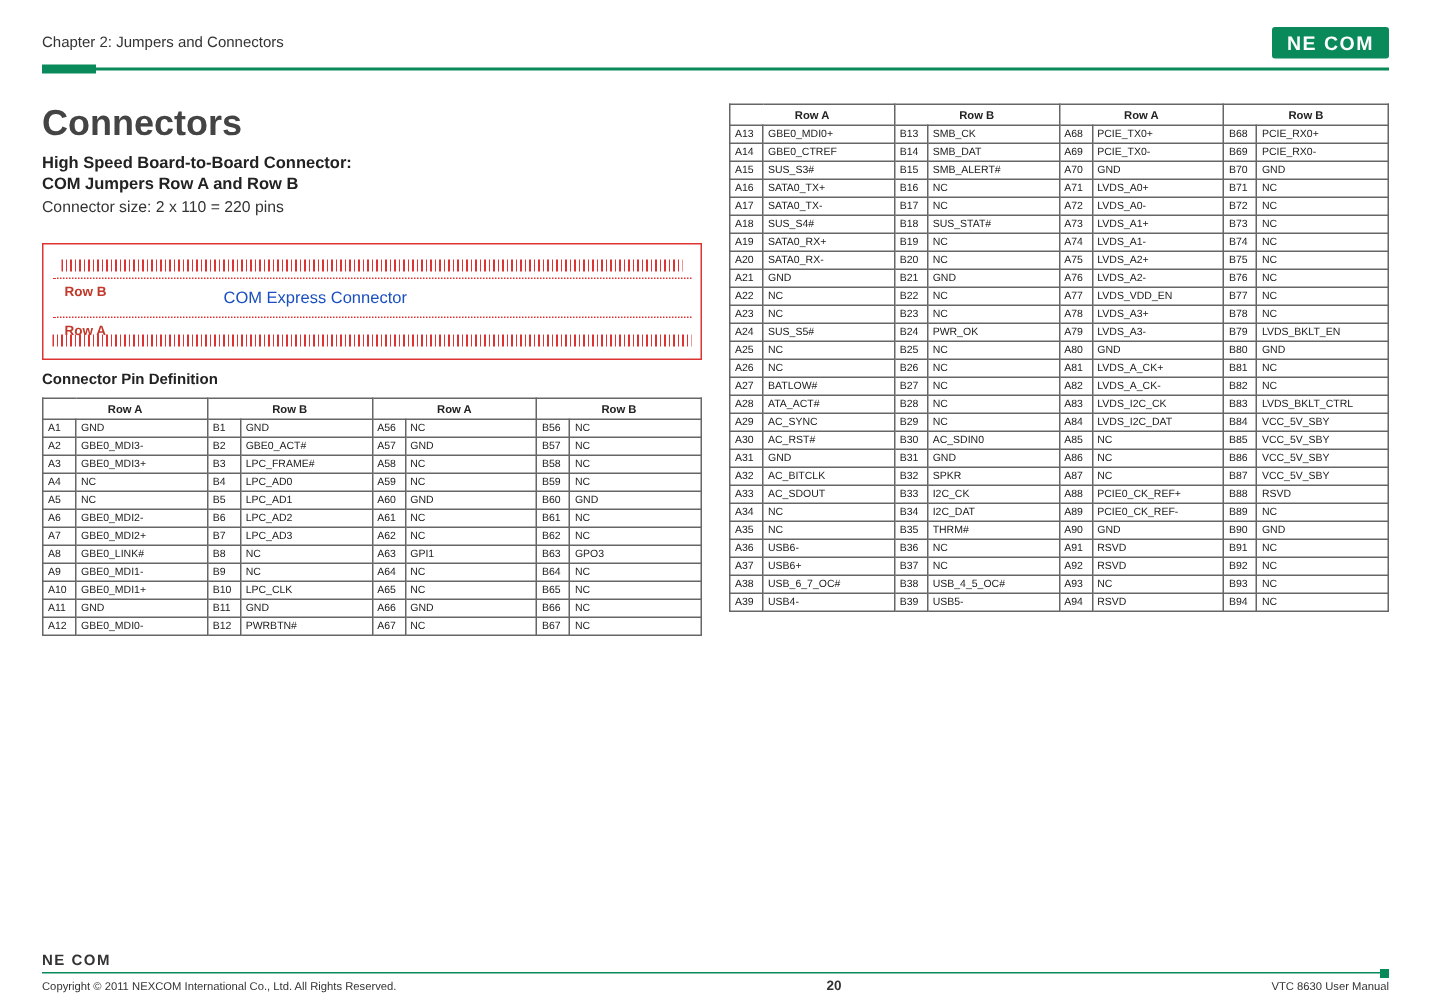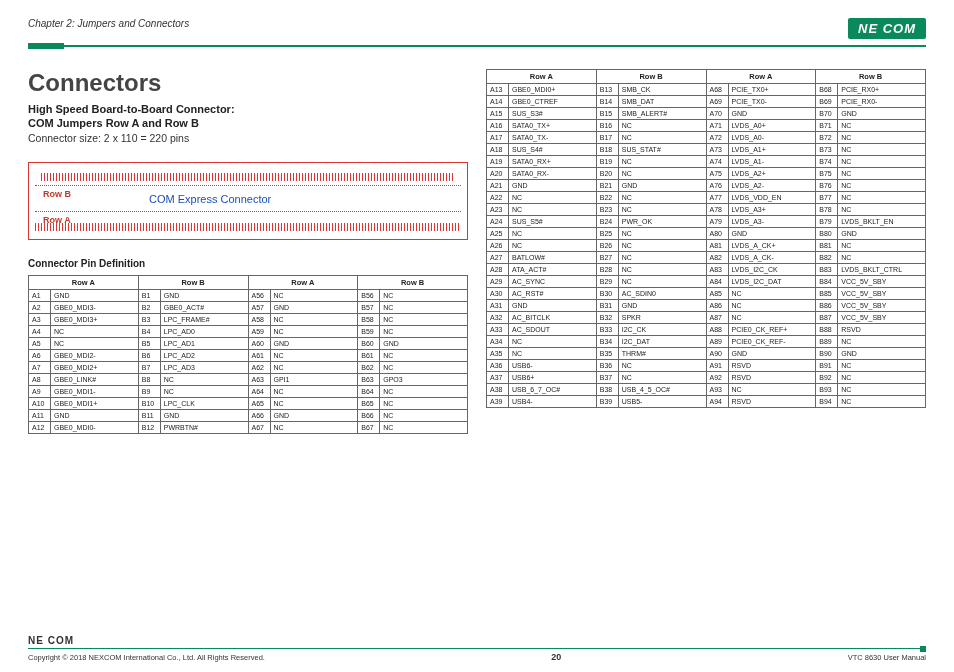--- a/index.html
+++ b/index.html
@@ -1,18 +1,18 @@
 <!DOCTYPE html>
 <html><head>
 <meta charset="utf-8">
 <style>
   * { box-sizing: border-box; margin: 0; padding: 0; }
   html, body { width: 954px; height: 672px; background: #fff; font-family: Arial, Helvetica, sans-serif; color: #222; }
   .page { position: relative; width: 954px; height: 672px; padding: 18px 28px 14px 28px; }
-  .header { display: flex; justify-content: space-between; align-items: flex-start; padding-bottom: 4px; font-style: italic; }
+  .header { display: flex; justify-content: space-between; align-items: center; padding-bottom: 4px; }
   .chapter { font-size: 10px; color: #333; }
   .logo { background: #0a8a5a; color: #fff; padding: 3px 10px; font-weight: bold; font-size: 13px; border-radius: 2px; letter-spacing: 1px; }
   .hr-top { position: relative; height: 2px; background: #0a8a5a; margin-top: 2px; }
   .hr-top::before { content: ""; position: absolute; left: 0; top: -2px; width: 36px; height: 6px; background: #0a8a5a; }
 
   .content { display: flex; gap: 18px; margin-top: 22px; height: 560px; }
   .left { width: 440px; }
   .right { flex: 1; }
 
   h1 { font-size: 24px; font-weight: bold; color: #444; margin-bottom: 6px; }
@@ -21,21 +21,21 @@
 
   .diagram { border: 1px solid #d33; margin-top: 18px; height: 78px; position: relative; padding: 6px 6px; }
   .diagram .pins { height: 8px; background: repeating-linear-gradient(90deg,#d33 0 1px,transparent 1px 3px); margin: 0 6px; }
   .diagram .nums { font-size: 4px; color: #333; letter-spacing: 2px; height:4px; overflow:hidden; margin:0 6px; }
   .diagram .rowlabel { font-size: 9px; font-weight: bold; color: #c0392b; position: absolute; left: 14px; }
   .diagram .rowB { top: 26px; }
   .diagram .rowA { top: 52px; }
   .diagram .title { position: absolute; top: 30px; left: 120px; font-size: 11px; font-weight: normal; color: #1a4fbf; }
   .diagram .dashes { position:absolute; left:6px; right:6px; border-top:1px dotted #d33; }
 
-  .cpd { font-size: 10px; font-weight: bold; margin-top: 18px; margin-bottom: 6px; }
+  .cpd { font-size: 10px; font-weight: bold; margin-top: 8px; margin-bottom: 6px; }
 
   table { border-collapse: collapse; width: 100%; table-layout: fixed; }
   .pin-table { border: 1.2px solid #000; }
   .pin-table th, .pin-table td { border: 0.5px solid #666; font-size: 7px; padding: 2px 3px; text-align: left; overflow: hidden; white-space: nowrap; }
   .pin-table th { font-weight: bold; text-align: center; font-size: 7.5px; }
   .pin-table .pincol { width: 22px; }
   .pin-table .sigcol { width: auto; }
 
   .footer { position: absolute; left: 28px; right: 28px; bottom: 10px; }
   .hr-bot { height: 1px; background: #0a8a5a; margin-bottom: 3px; position:relative;}
@@ -512,18 +512,18 @@
             </tr>
           </tbody>
       </table>
     </div>
   </div>
 
   <div class="footer">
     <div class="footer-logo">NE COM</div>
     <div class="hr-bot"></div>
     <div class="footer-row">
-      <span>Copyright © 2018 NEXCOM International Co., Ltd. All Rights Reserved.</span>
+      <span>Copyright © 2011 NEXCOM International Co., Ltd. All Rights Reserved.</span>
       <span class="pagenum">20</span>
       <span>VTC 8630 User Manual</span>
     </div>
   </div>
 </div>
 
 </body></html>

